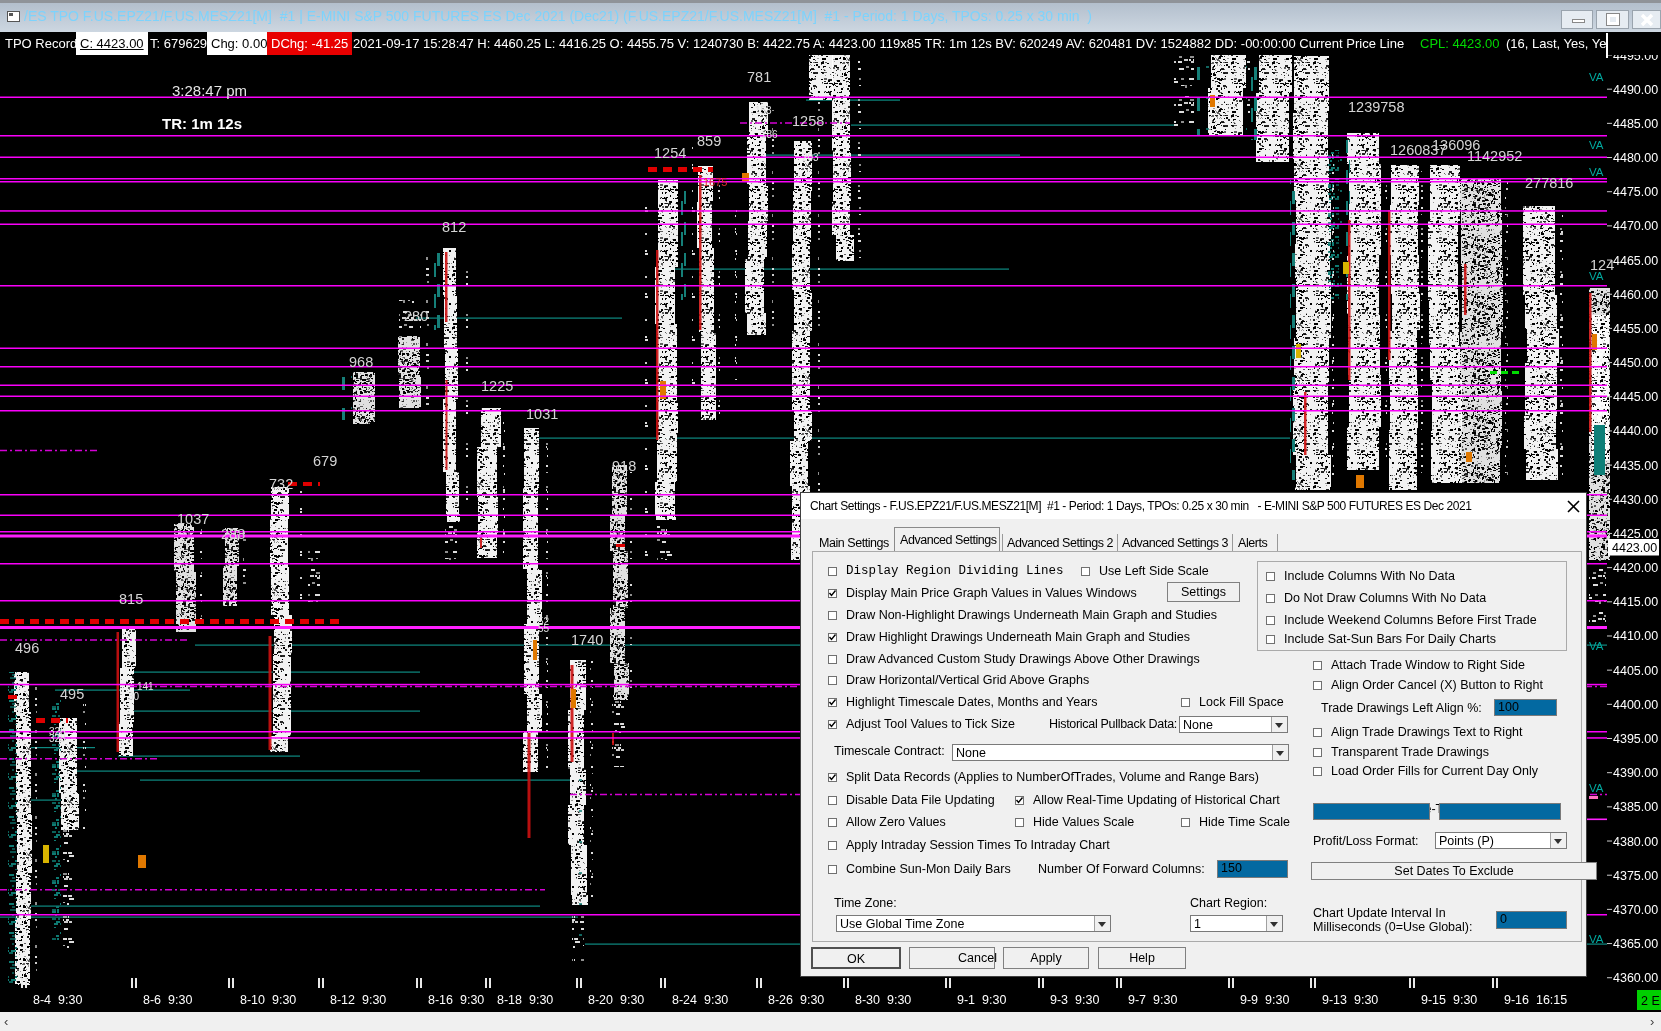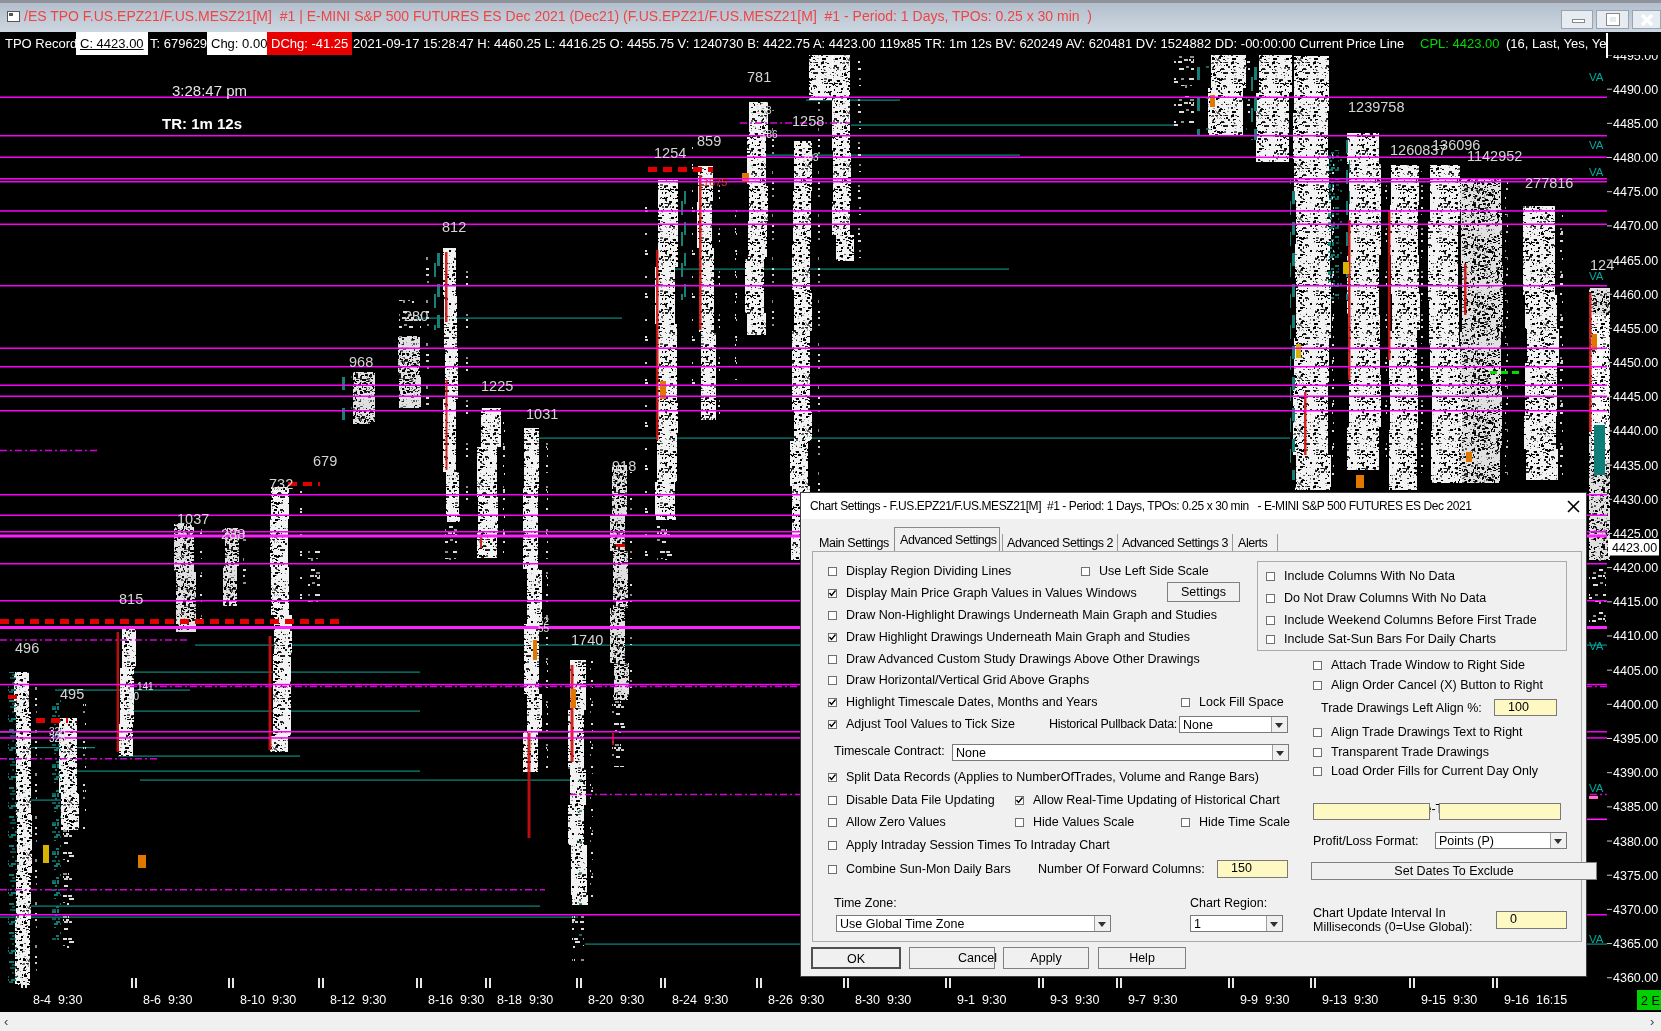--- a/index.html
+++ b/index.html
@@ -1,26 +1,26 @@
 <!DOCTYPE html>
 <html><head><meta charset="utf-8"><style>
 *{margin:0;padding:0;box-sizing:border-box;font-family:"Liberation Sans",sans-serif;}
 body{width:1661px;height:1031px;overflow:hidden;background:#000;position:relative;}
 .abs{position:absolute;}
 #titlebar{left:0;top:0;width:1661px;height:32px;background:linear-gradient(#b3bfcd,#cdd7e1);border-top:3px solid #8f9399;}
-#titletext{left:24px;top:8px;font-size:14px;color:#ef4444;white-space:nowrap;text-align:right;}
+#titletext{left:24px;top:8px;font-size:14px;color:#7dd3fc;white-space:nowrap;text-align:right;}
 #hdr{left:0;top:32px;width:1661px;height:23px;background:#000;color:#fff;font-size:13px;}
 #hdr span{position:absolute;top:0;height:23px;line-height:23px;white-space:pre;}
 .wbox{background:#fff;color:#000;padding:0 4px;}
 .rbox{background:#e80000;color:#fff;padding:0 4px;}
 .winbtn{top:10px;height:19px;background:#e6ecf2;border:1px solid #9aa4ae;}
 .dlg-cb{position:absolute;width:9px;height:9px;background:#fff;border:1px solid #707070;}
 .dlg-txt{position:absolute;font-size:12.5px;color:#000;white-space:pre;}
 .dlg-btn{position:absolute;background:#f0f0f0;border:1px solid #808080;font-size:12.5px;color:#000;text-align:center;}
-.dlg-input{position:absolute;background:#fef9c3;border:1px solid #7a7a7a;font-size:12.5px;color:#000;padding-left:13px;}
+.dlg-input{position:absolute;background:#0369a1;border:1px solid #7a7a7a;font-size:12.5px;color:#000;padding-left:3px;}
 .combo{position:absolute;background:#fff;border:1px solid #7a7a7a;font-size:12.5px;color:#000;}
 .combo .fld{position:absolute;left:3px;top:1px;white-space:pre;}
 .combo .btn{position:absolute;right:0;top:0;bottom:0;width:16px;background:#f0f0f0;border-left:1px solid #a0a0a0;}
 .combo .arr{position:absolute;right:4px;top:6px;width:0;height:0;border-left:4px solid transparent;border-right:4px solid transparent;border-top:5px solid #303030;}
 </style></head><body>
 <svg width="1661" height="1031" viewBox="0 0 1661 1031" style="position:absolute;left:0;top:0">
     <defs>
       <pattern id="pd" width="41" height="53" patternUnits="userSpaceOnUse">
         <rect x="0" y="0" width="41" height="53" fill="#ffffff" fill-opacity="0.95"></rect>
         <rect x="20" y="9" width="2" height="1" fill="#000000" fill-opacity="1"></rect>
@@ -1256,21 +1256,21 @@
     <div class="dlg-txt" style="left:99px;top:40px;letter-spacing:-0.45px;">Advanced Settings</div>
     <div class="dlg-txt" style="left:206px;top:43px;letter-spacing:-0.45px;">Advanced Settings 2</div>
     <div class="dlg-txt" style="left:321px;top:43px;letter-spacing:-0.45px;">Advanced Settings 3</div>
     <div class="dlg-txt" style="left:437px;top:43px;letter-spacing:-0.45px;">Alerts</div>
     <div class="abs" style="left:201px;top:41px;width:1px;height:17px;background:#999;"></div>
     <div class="abs" style="left:316px;top:41px;width:1px;height:17px;background:#999;"></div>
     <div class="abs" style="left:431px;top:41px;width:1px;height:17px;background:#999;"></div>
     <div class="abs" style="left:476px;top:41px;width:1px;height:17px;background:#999;"></div>
     <div class="abs" style="left:11px;top:58px;width:770px;height:391px;border:1px solid #aaa;"></div>
     <div class="dlg-cb" style="left:27px;top:74px;"></div>
-    <div class="dlg-txt" style="left:45px;top:71px;">Display Region Dividing Lines</div>
+    <div class="dlg-txt" style="left:45px;top:71px;font-family:Liberation Mono, monospace;">Display Region Dividing Lines</div>
     <div class="dlg-cb" style="left:280px;top:74px;"></div>
     <div class="dlg-txt" style="left:298px;top:71px;">Use Left Side Scale</div>
     <div class="dlg-cb" style="left:27px;top:96px;">
       <svg width="9" height="9" style="position:absolute;left:-1px;top:-1px">
         <path d="M1.5 4 L3.5 6.5 L7.5 1.5" stroke="#000" stroke-width="1.4" fill="none"></path>
       </svg>
     </div>
     <div class="dlg-txt" style="left:45px;top:93px;">Display Main Price Graph Values in Values Windows</div>
     <div class="dlg-btn" style="left:366px;top:89px;width:73px;height:20px;line-height:19px;">Settings</div>
     <div class="dlg-cb" style="left:27px;top:118px;"></div>

